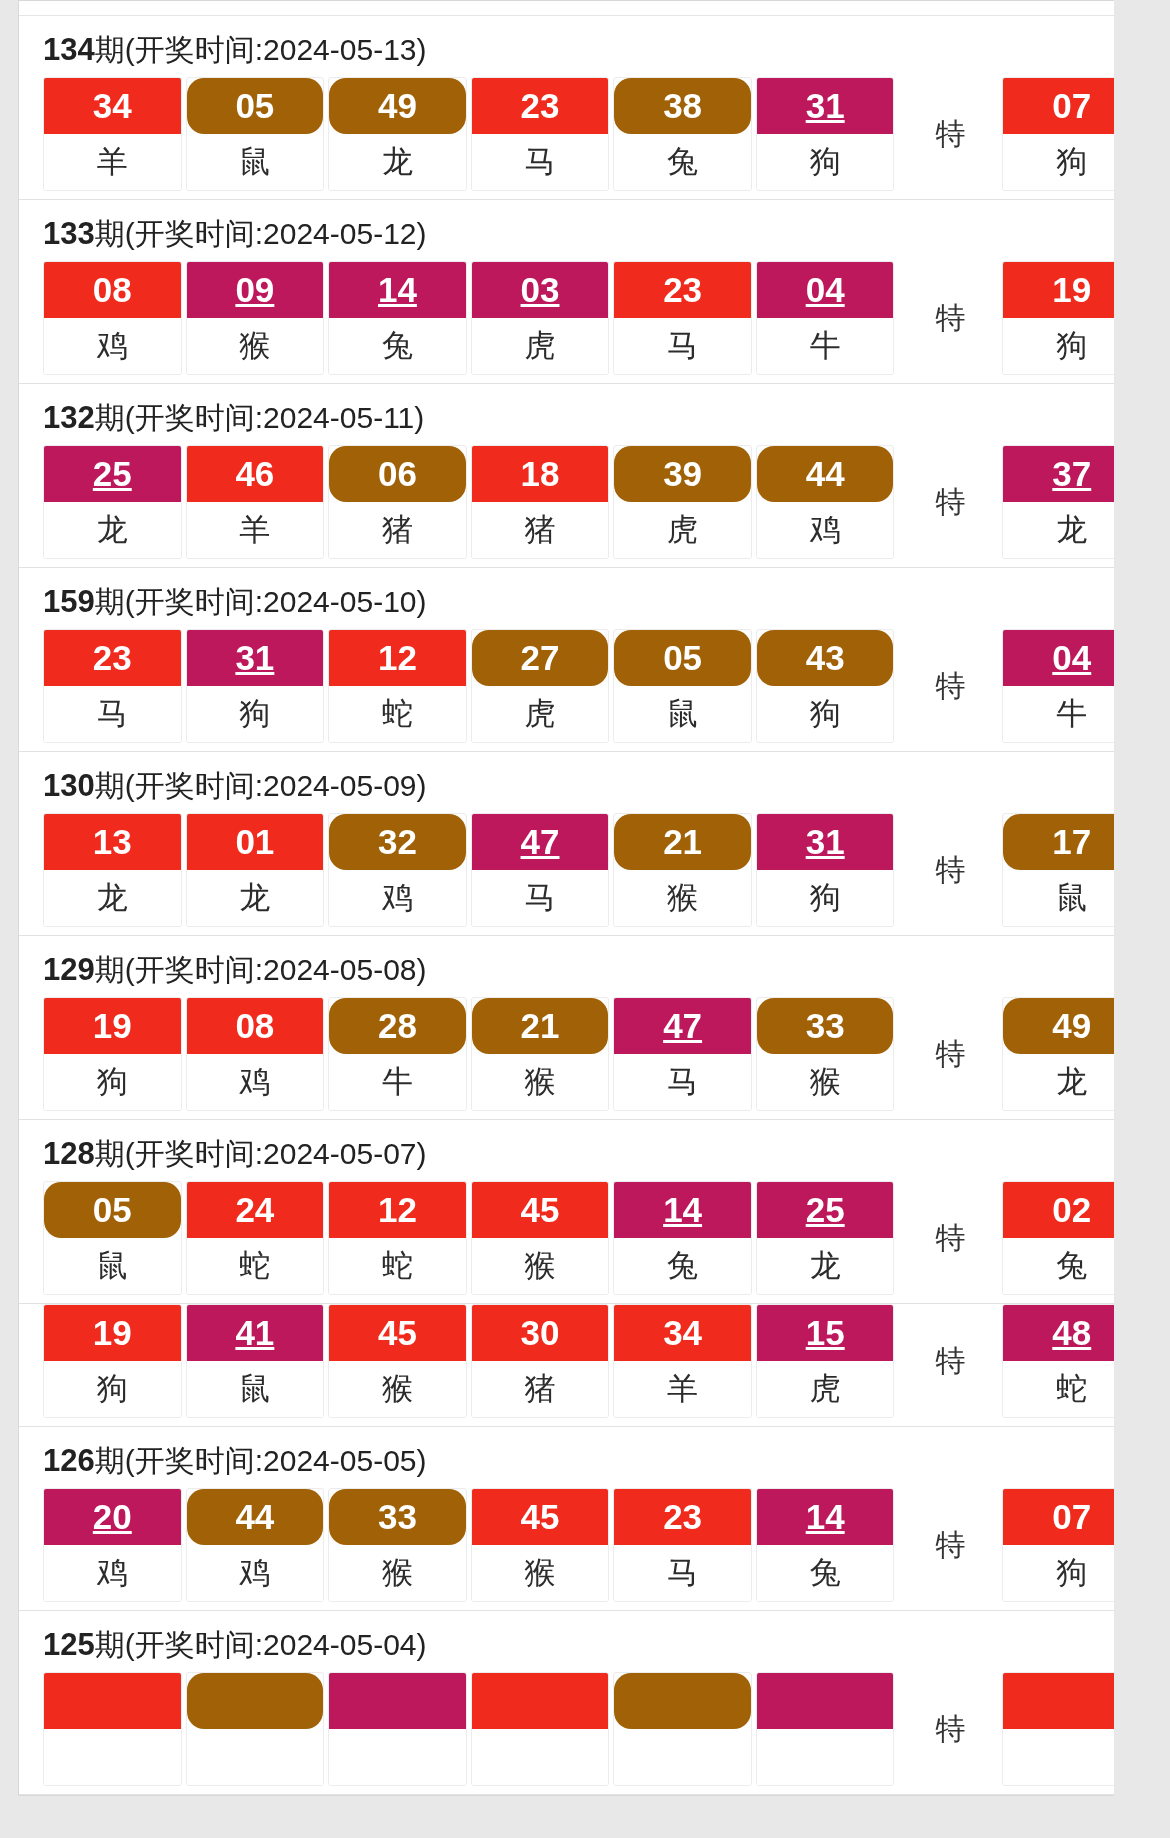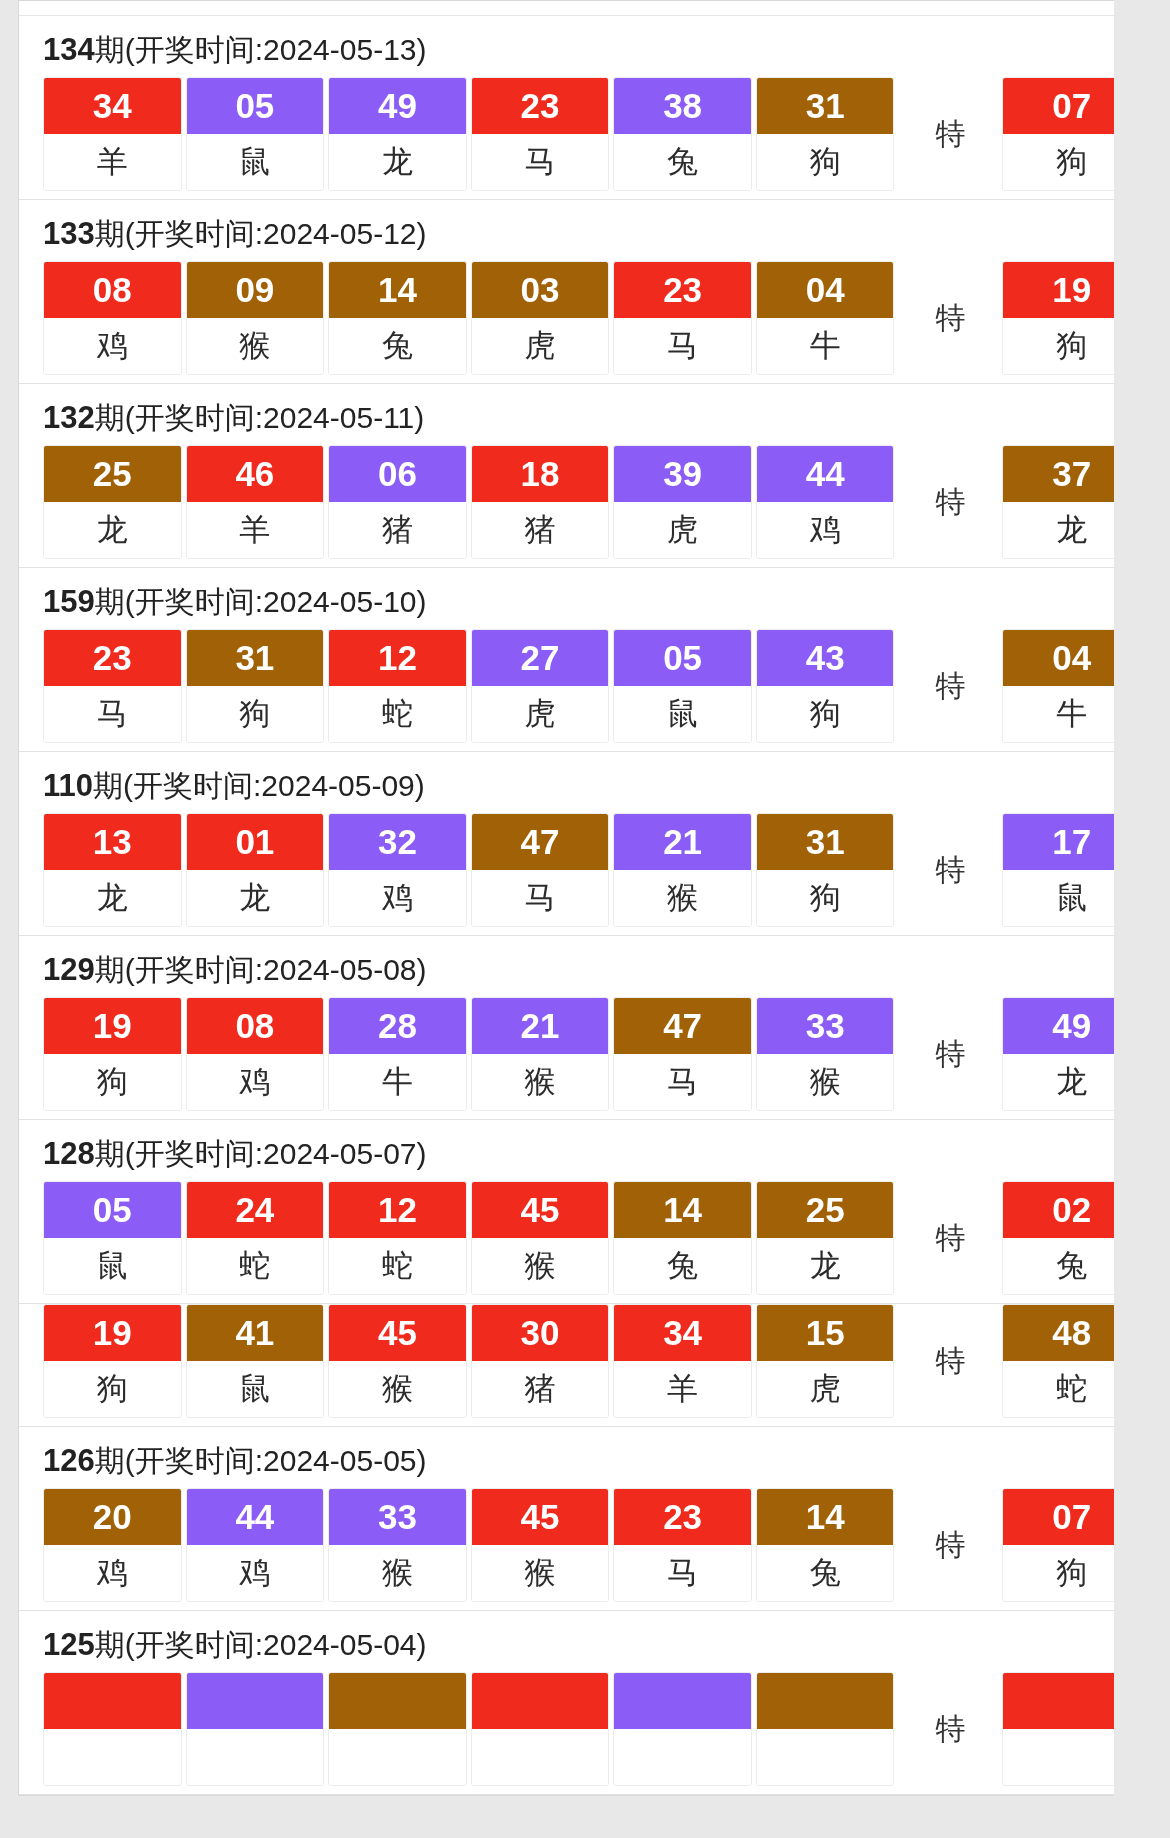--- a/index.html
+++ b/index.html
@@ -70,22 +70,22 @@
   }
   .ball .zodiac {
     display: block;
     height: 56px;
     line-height: 56px;
     font-size: 31px;
     color: #2c2c2c;
     background: #ffffff;
   }
   .c-red    { background: #f02b1d; }
-  .c-blue   { background: #a16207; }
-  .c-green  { background: #8b5cf6; }
+  .c-blue   { background: #be185d; text-decoration: underline; }
+  .c-green  { background: #a16207; border-radius: 17px; }
   .special-label {
     width: 104px;
     text-align: center;
     font-size: 30px;
     color: #333333;
     line-height: 56px;
     flex: 0 0 auto;
   }
   .ball.special { margin-right: 0; }
   .cut-block { overflow: hidden; }
@@ -227,21 +227,21 @@
               <span class="zodiac">狗</span>
             </div>
             <div class="special-label">特</div>
             <div class="ball special">
               <span class="num c-blue">04</span>
               <span class="zodiac">牛</span>
             </div>
           </div>
         </div>
         <div class="draw-block">
-          <div class="draw-header"><span class="issue">110</span><span>期</span><span>(开奖时间:</span><span>2024-05-09</span><span>)</span></div>
+          <div class="draw-header"><span class="issue">130</span><span>期</span><span>(开奖时间:</span><span>2024-05-09</span><span>)</span></div>
           <div class="balls-row">
             <div class="ball">
               <span class="num c-red">13</span>
               <span class="zodiac">龙</span>
             </div>
             <div class="ball">
               <span class="num c-red">01</span>
               <span class="zodiac">龙</span>
             </div>
             <div class="ball">

